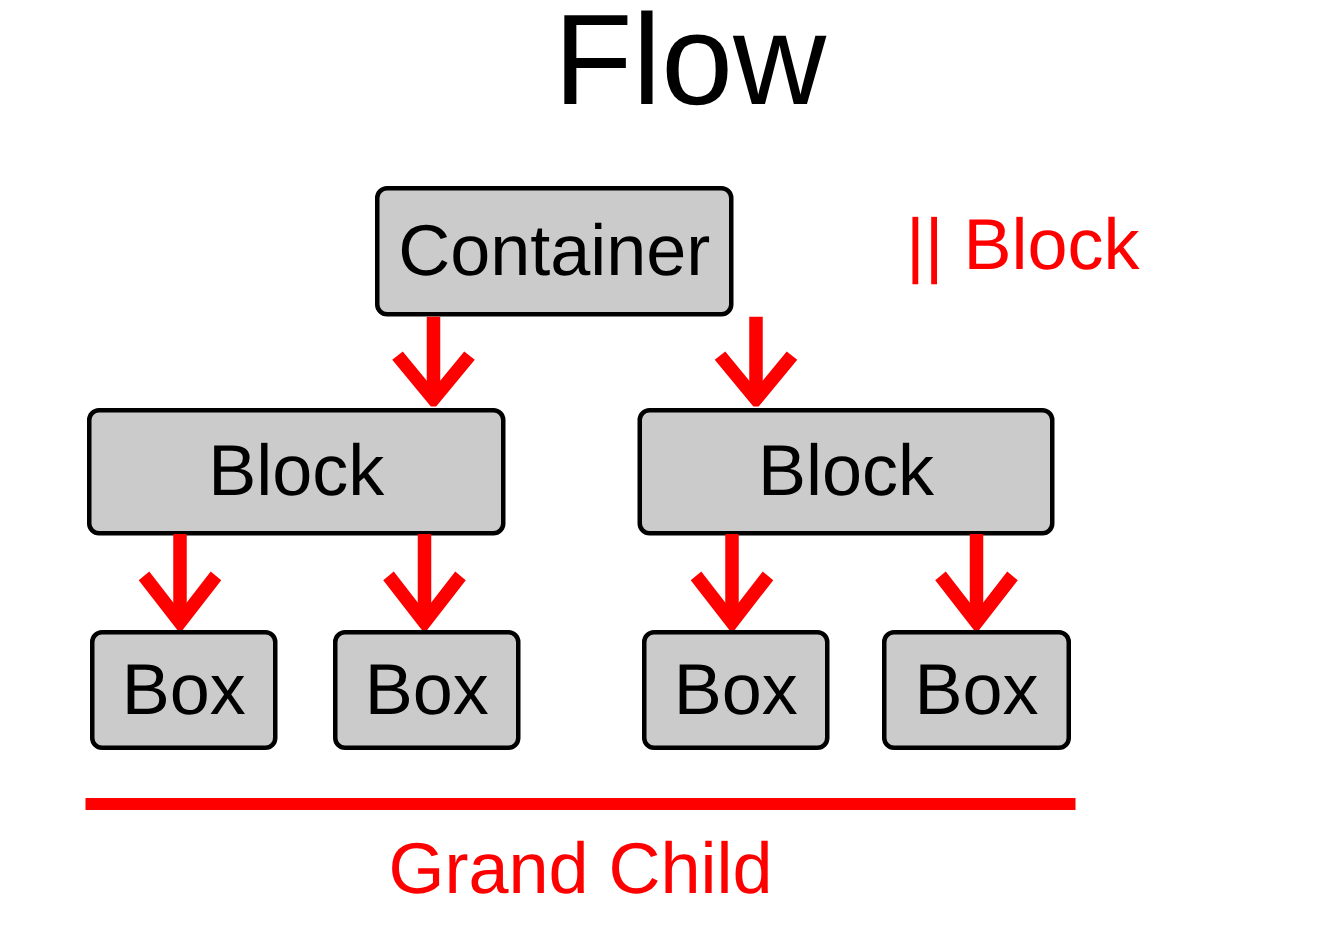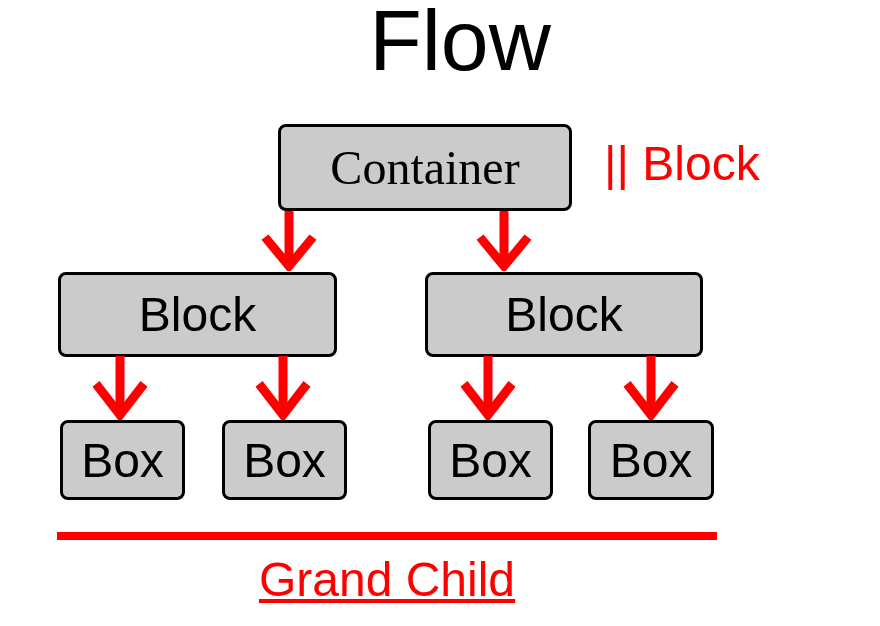--- a/index.html
+++ b/index.html
@@ -39,21 +39,21 @@
     background: var(--node-fill);
     border: 3px solid var(--node-border);
     border-radius: 8px;
     display: flex;
     align-items: center;
     justify-content: center;
     font-size: 48px;
     color: var(--text);
     white-space: nowrap;
   }
-  .node-container { left: 258px; top: 124px; width: 294px; height: 87px; font-family: Liberation Serif, serif; }
+  .node-container { left: 230px; top: 124px; width: 239px; height: 87px; }
   .node-block-left  { left: 38px;  top: 272px; width: 279px; height: 85px; }
   .node-block-right { left: 405px; top: 272px; width: 278px; height: 85px; }
   .node-box1 { left: 40px;  top: 420px; width: 125px; height: 80px; }
   .node-box2 { left: 202px; top: 420px; width: 125px; height: 80px; }
   .node-box3 { left: 408px; top: 420px; width: 125px; height: 80px; }
   .node-box4 { left: 568px; top: 420px; width: 126px; height: 80px; }
 
   .side-label {
     position: absolute;
     font-size: 48px;
@@ -94,21 +94,20 @@
   .grand-label {
     position: absolute;
     left: 37px;
     top: 556px;
     width: 660px;
     text-align: center;
     font-size: 48px;
     line-height: 1;
     color: var(--accent-red);
     white-space: nowrap;
-    text-decoration: underline;
   }
 </style>
 </head>
 <body>
 
 <div class="stage">
 
   <div class="diagram-title">Flow</div>
 
   <div class="node node-container">

